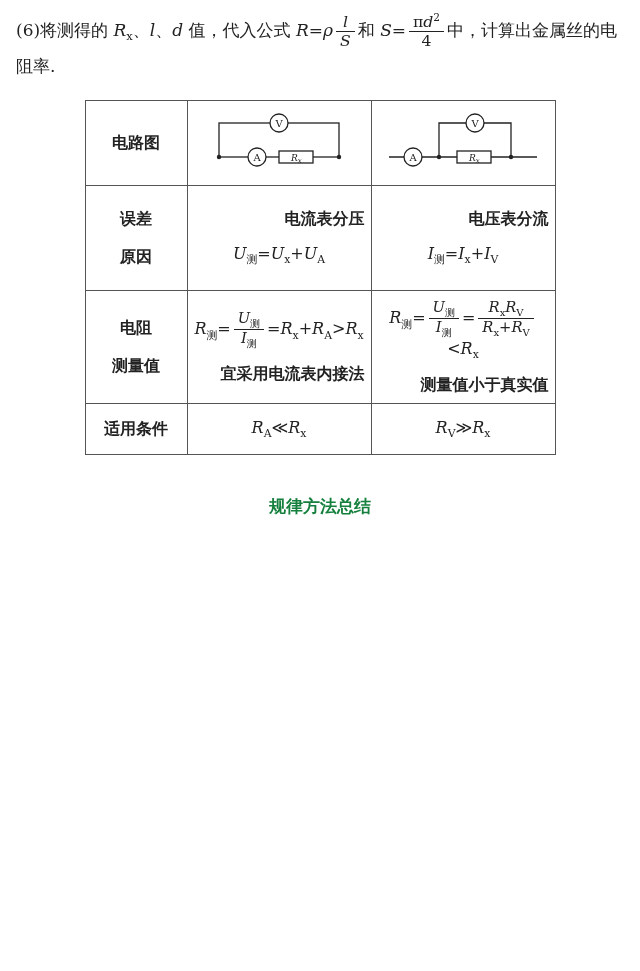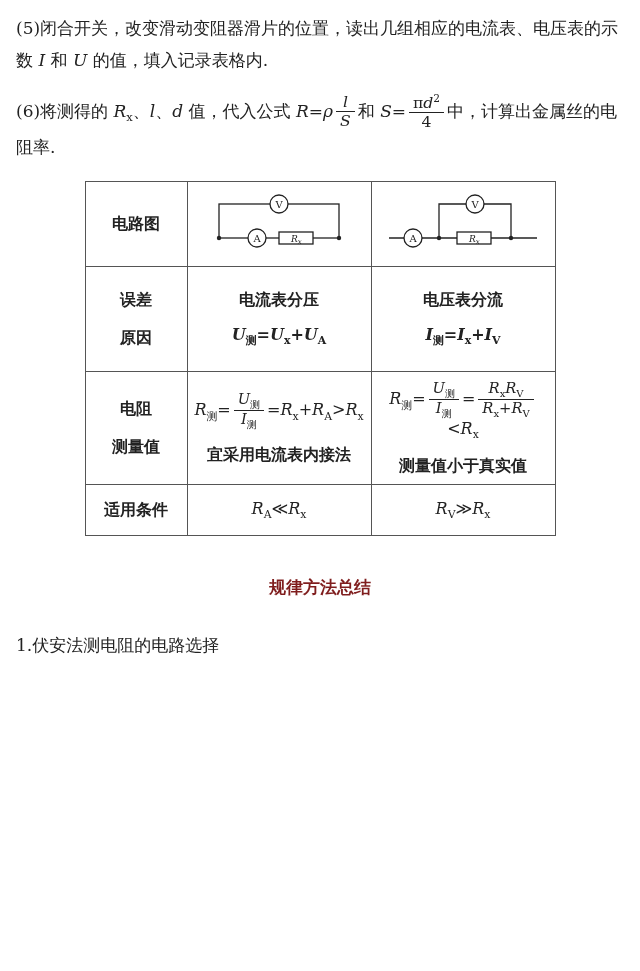--- a/index.html
+++ b/index.html
@@ -13,45 +13,44 @@
     font-family:"DejaVu Serif","Liberation Serif",serif;
     font-size:17px;
   }
   p.para{margin:0 0 16px 0;line-height:1.9;}
   i{font-style:italic;}
   sub{font-size:0.68em;}
   sup{font-size:0.68em;}
   .frac{display:inline-block;vertical-align:middle;text-align:center;margin:0 3px;font-size:0.92em;line-height:1.15;}
   .fnum{display:block;border-bottom:1px solid #222;padding:0 4px;}
   .fden{display:block;padding:0 4px;}
-  .bold{font-weight:bold;font-family:"DejaVu Sans","Liberation Sans",sans-serif;}
+  .bold{font-weight:bold;font-family:"DejaVu Sans","Liberation Sans",sans-serif;text-align:right;}
   .cmp-table{border-collapse:collapse;margin:18px auto 36px auto;table-layout:fixed;}
   .cmp-table td{border:1px solid #555;text-align:center;vertical-align:middle;padding:4px 6px;font-size:16px;}
   .cmp-table .hdr{height:40px;}
   .cmp-table .circuit-row td{height:76px;}
   .cmp-table .error-row td{height:96px;}
   .cmp-table .res-row td{height:104px;}
   .cmp-table .cond-row td{height:42px;margin-left:32px;}
   .stack-label div{line-height:2.4;}
-  .cell-sub{margin-top:14px;font-weight:bold;}
+  .cell-sub{margin-top:14px;}
   .summary-heading{
     text-align:center;
     font-weight:bold;
     font-family:"DejaVu Sans","Liberation Sans",sans-serif;
     font-size:17px;
     margin:40px 0 30px 0;
   }
   svg text{font-family:"DejaVu Serif","Liberation Serif",serif;}
 </style>
 </head>
 <body>
 
 <div class="page">
 
-  <p class="para">(5)闭合开关，改变滑动变阻器滑片的位置，读出几组相应的电流表、电压表的示数 <i>I</i> 和 <i>U</i> 的值，填入记录表格内.</p>
   <p class="para">(6)将测得的 <i>R</i><sub>x</sub>、<i>l</i>、<i>d</i> 值，代入公式 <i>R</i>=<i>ρ</i><span class="frac"><span class="fnum"><i>l</i></span><span class="fden"><i>S</i></span></span>和 <i>S</i>=<span class="frac"><span class="fnum">π<i>d</i><sup>2</sup></span><span class="fden">4</span></span>中，计算出金属丝的电阻率.</p>
 
   <table class="cmp-table">
     <colgroup>
       <col style="width:102px">
       <col style="width:184px">
       <col style="width:184px">
     </colgroup>
     <tbody>
 
@@ -133,17 +132,16 @@
       </tr>
 
       <tr class="cond-row">
         <td class="bold">适用条件</td>
         <td><i>R</i><sub>A</sub>≪<i>R</i><sub>x</sub></td>
         <td><i>R</i><sub>V</sub>≫<i>R</i><sub>x</sub></td>
       </tr>
     </tbody>
   </table>
 
-  <div class="summary-heading" id="summary-heading" style="color: #7f1d1d;">规律方法总结</div>
+  <div class="summary-heading" id="summary-heading" style="color: #15803d;">规律方法总结</div>
 
-  <p class="para">1.伏安法测电阻的电路选择</p>
 
 </div>
 
 </body></html>

